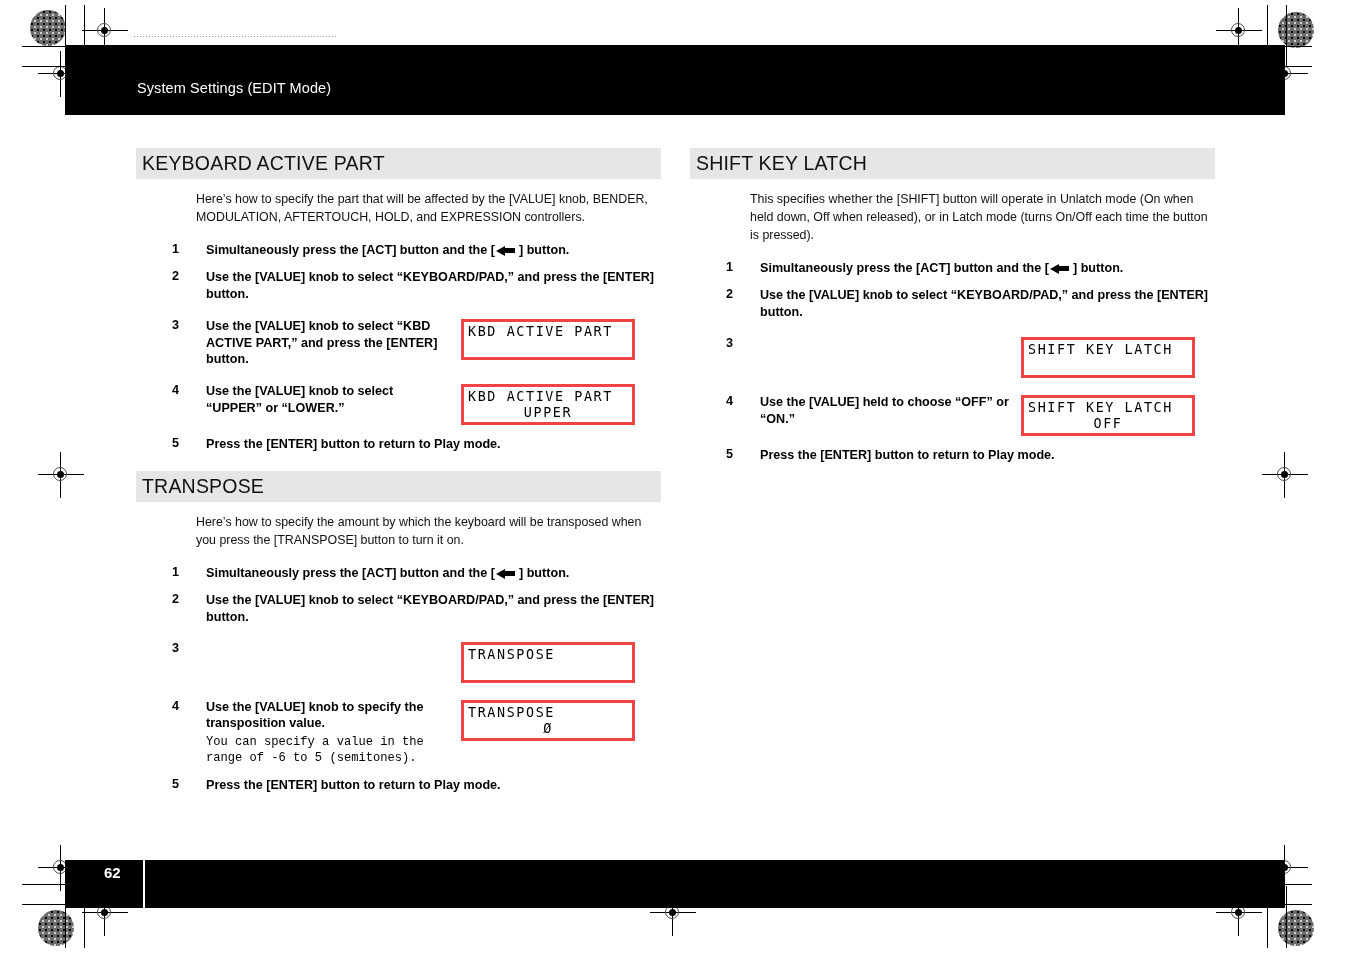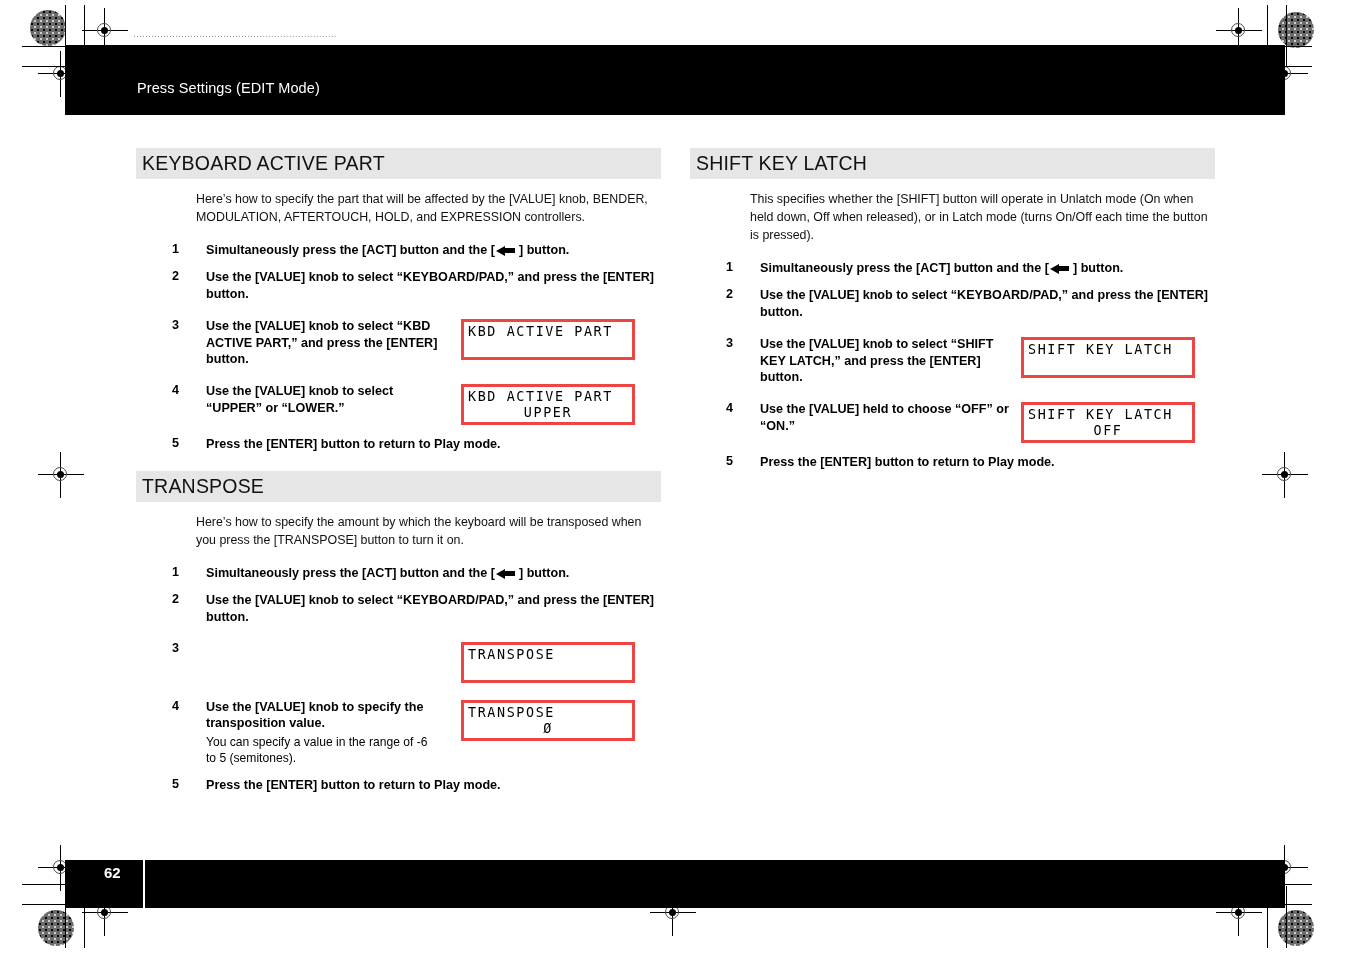--- a/index.html
+++ b/index.html
@@ -172,20 +172,21 @@
     line-height: 16.4px;
     font-weight: bold;
     color: #000;
   }
   .step-body .note {
     font-weight: normal;
     font-size: 12.1px;
     line-height: 16px;
     display: block;
     margin-top: 2px;
+    font-family: Liberation Mono, monospace;
   }
   .step.with-lcd .step-body {
     flex: 0 0 232px;
     max-width: 232px;
   }
   .step.with-lcd-narrow .step-body {
     flex: 0 0 250px;
     max-width: 250px;
   }
   .step.gap-before { margin-top: 16px; }
@@ -328,21 +329,21 @@
   <div class="crop-line" style="left:84px;  top:5px;   width:1px; height:62px;"></div>
   <div class="crop-line" style="left:65px;  top:886px; width:1px; height:62px;"></div>
   <div class="crop-line" style="left:84px;  top:886px; width:1px; height:62px;"></div>
   <div class="crop-line" style="left:1267px;top:5px;   width:1px; height:62px;"></div>
   <div class="crop-line" style="left:1286px;top:5px;   width:1px; height:62px;"></div>
   <div class="crop-line" style="left:1267px;top:886px; width:1px; height:62px;"></div>
   <div class="crop-line" style="left:1286px;top:886px; width:1px; height:62px;"></div>
 
   <div class="band header-band"></div>
   <div class="top-faint">····································································</div>
-  <div class="header-title">Press Settings (EDIT Mode)</div>
+  <div class="header-title">System Settings (EDIT Mode)</div>
 
   <div class="col col-left">
 
     <div>
       <div class="section-bar">KEYBOARD ACTIVE PART</div>
       <div class="intro">Here’s how to specify the part that will be affected by the [VALUE] knob, BENDER, MODULATION, AFTERTOUCH, HOLD, and EXPRESSION controllers.</div>
 
       <div class="steps">
 
         <div class="step">
@@ -445,21 +446,20 @@
           <div class="step-body"><span>Simultaneously press the [ACT] button and the [</span><span class="arrow-btn"><span class="tri"></span><span class="tail"></span></span><span>] button.</span></div>
         </div>
 
         <div class="step">
           <div class="step-num">2</div>
           <div class="step-body">Use the [VALUE] knob to select “KEYBOARD/PAD,” and press the [ENTER] button.</div>
         </div>
 
         <div class="step with-lcd-narrow gap-before">
           <div class="step-num">3</div>
-          <div class="step-body">Use the [VALUE] knob to select “SHIFT KEY LATCH,” and press the [ENTER] button.</div>
           <div class="lcd-slot right-col">
             <div class="lcd two-line">
               <div class="line1">SHIFT KEY LATCH</div>
               <div class="spacer"></div>
             </div>
           </div>
         </div>
 
         <div class="step with-lcd-narrow gap-before">
           <div class="step-num">4</div>

